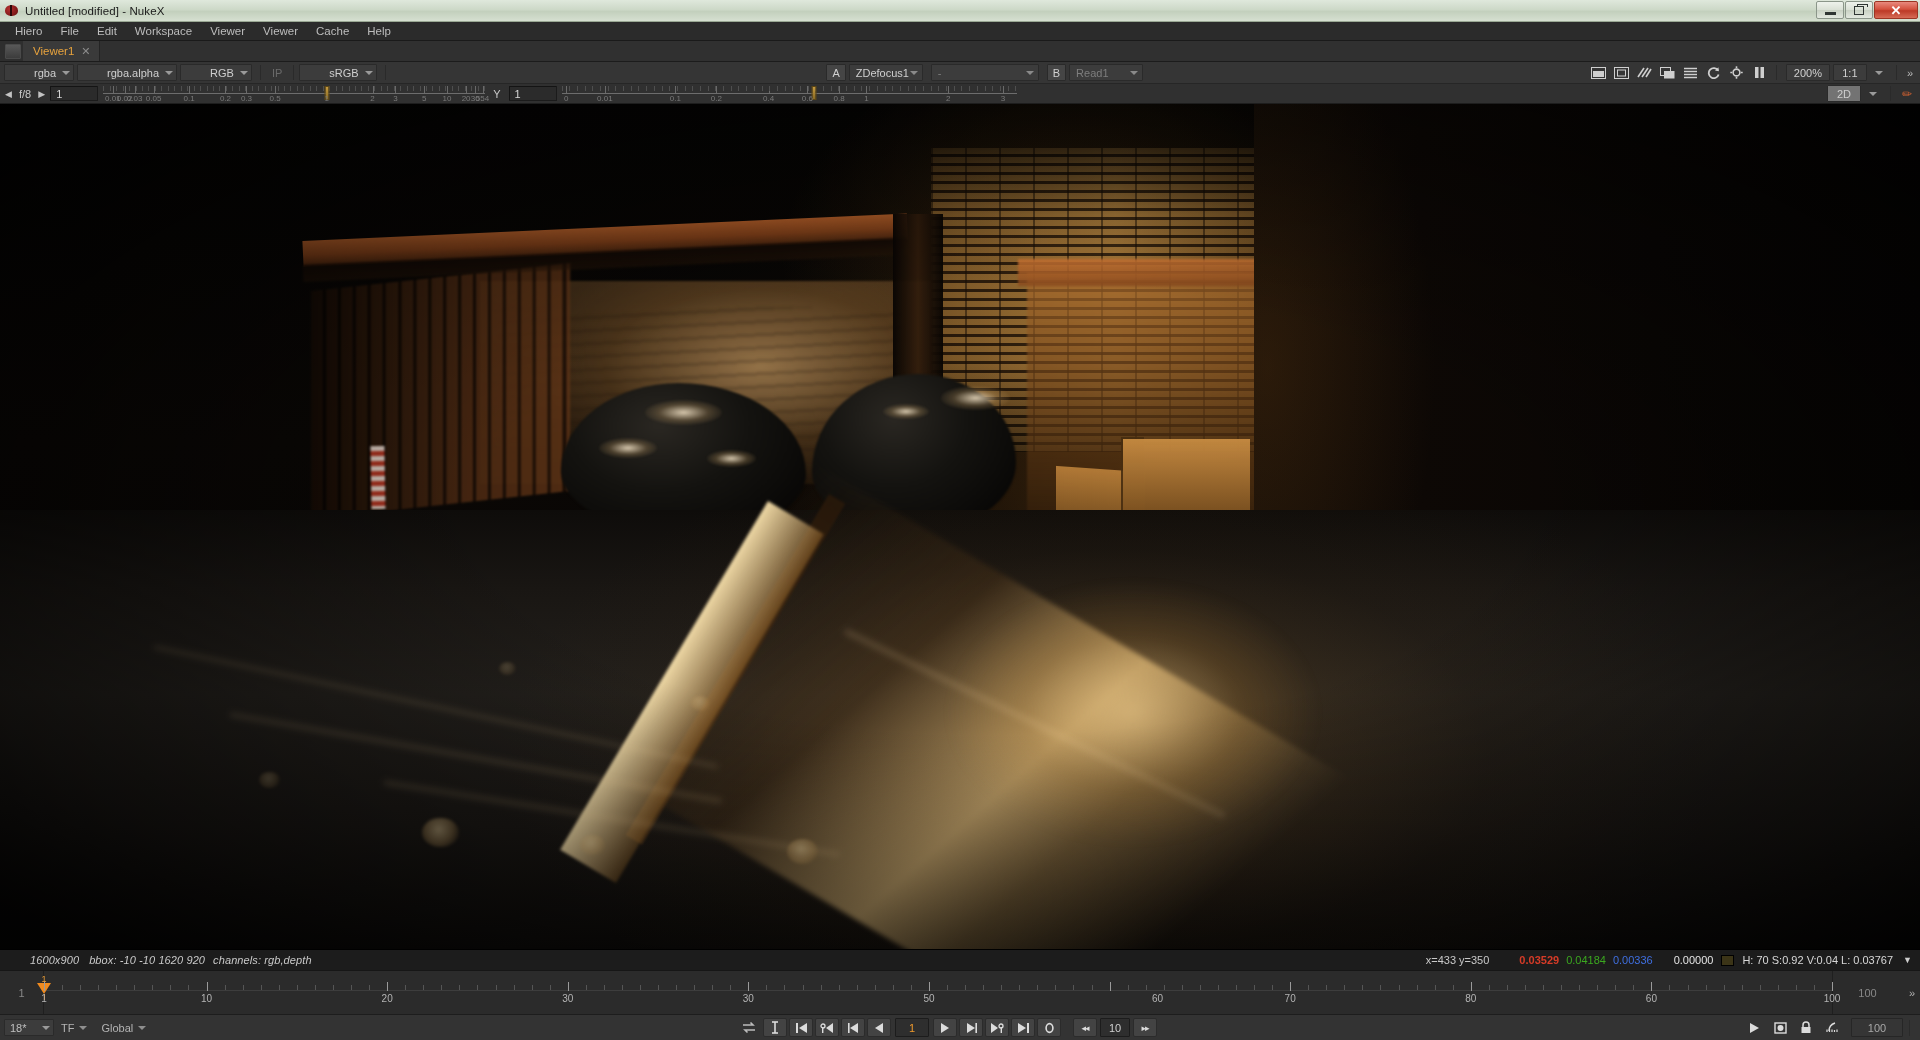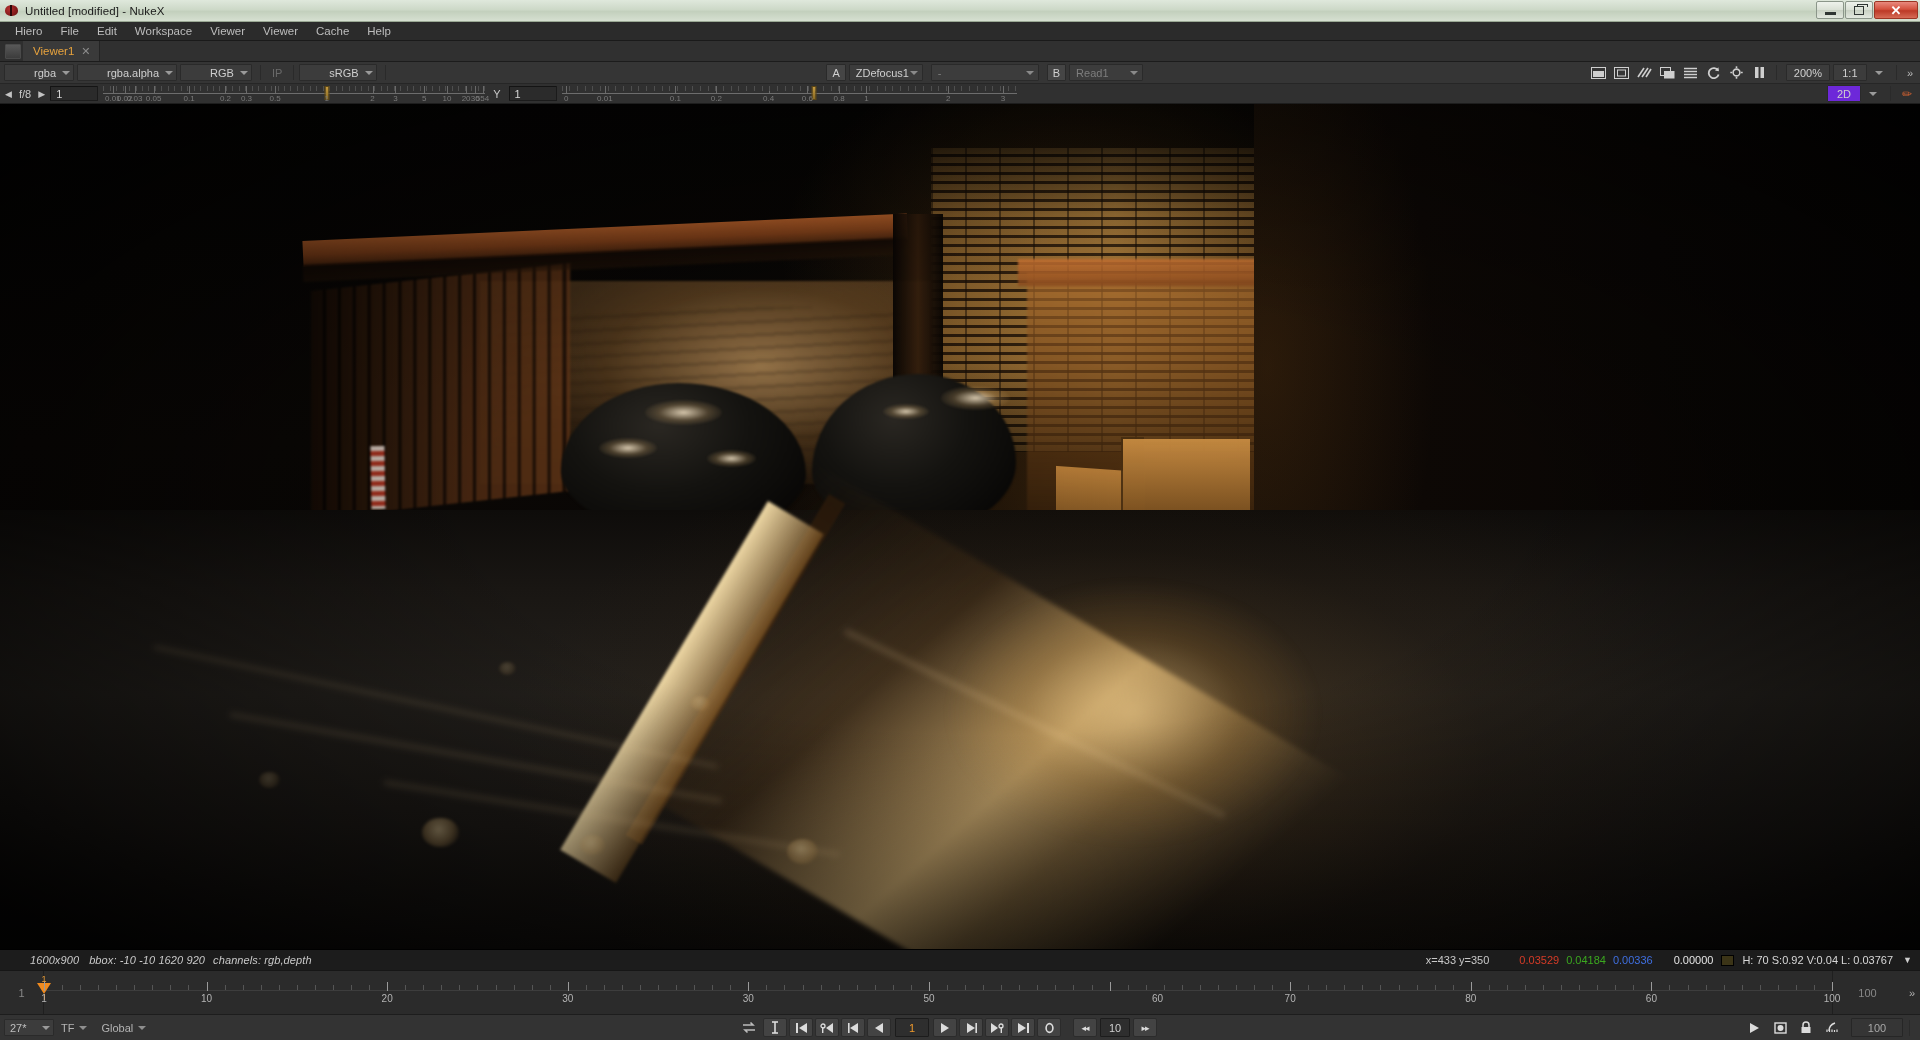--- a/index.html
+++ b/index.html
@@ -169,21 +169,21 @@
     position: absolute; top: 10px; font-size: 8px; color: #7a7a7a;
     transform: translateX(-50%); white-space: nowrap;
   }
   .logslider .thumb {
     position: absolute; top: 2px; width: 5px; height: 14px;
     background: linear-gradient(to bottom, #c59a3f, #8a6a22);
     border: 1px solid #5c4615; transform: translateX(-50%);
   }
   .ylabel { font-size: 11px; color: #c8c8c8; padding: 0 6px 0 8px; }
   .mode2d {
-    height: 17px; min-width: 34px; background: #6d28d9; border: 1px solid #2a2a2a;
+    height: 17px; min-width: 34px; background: #737373; border: 1px solid #2a2a2a;
     font-size: 11px; color: #cfcfcf; display: flex; align-items: center;
     justify-content: center; border-radius: 1px; margin-left: 4px;
   }
   .pen-icon { color: #d06030; font-size: 12px; padding: 0 6px; }
 
   
   .viewer {
     flex: 1 1 auto; position: relative; background: #000; overflow: hidden;
   }
   .scene { position: absolute; inset: 0; background: #000; }
@@ -369,21 +369,21 @@
 
   
   .statusbar {
     height: 21px; flex: 0 0 21px; background: #1c1c1c;
     border-top: 1px solid #000;
     display: flex; align-items: center; font-size: 11px; color: #c9c9c9;
     padding: 0 8px;
   }
   .sb-left { padding-left: 22px; white-space: nowrap; letter-spacing: 0.1px; font-style: italic; }
   .sb-coords { margin-left: auto; padding-right: 30px; }
-  .ch-r { color: #d63b27; } .ch-g { color: #3ba81f; } .ch-b { color: #3f6fe0; }
+  .ch-r { color: #d63b27; font-weight: bold; } .ch-g { color: #3ba81f; } .ch-b { color: #3f6fe0; }
   .ch-a { color: #e4e4e4; }
   .swatch { width: 13px; height: 11px; background: #3b3417; border: 1px solid #000; margin: 0 8px; }
   .sb-hsv { color: #d8d8d8; white-space: nowrap; }
   .sb-arr { margin-left: 10px; color: #cfcfcf; font-size: 9px; }
 
   
   .timelinewrap {
     height: 44px; flex: 0 0 44px; background: #2b2b2b;
     border-top: 1px solid #161616; display: flex; align-items: stretch;
   }
@@ -1000,21 +1000,21 @@
       <div class="rtick" style="left: 98.9899%;"></div>
       <div class="rtick maj" style="left: 100%;"></div>
       <div class="rlbl" style="left: 100%;">100</div>
     </div>
   <div class="tl-outbox">100</div>
   <div class="tl-chev">»</div>
 </div>
 
 <div class="transport">
   <div class="fps-combo">
-    <span>27*</span>
+    <span>18*</span>
     <span class="arr"></span>
   </div>
   <div class="tcombo">
     <span>TF</span>
     <span class="arr"></span>
   </div>
   <div class="tcombo">
     <span>Global</span>
     <span class="arr"></span>
   </div>

